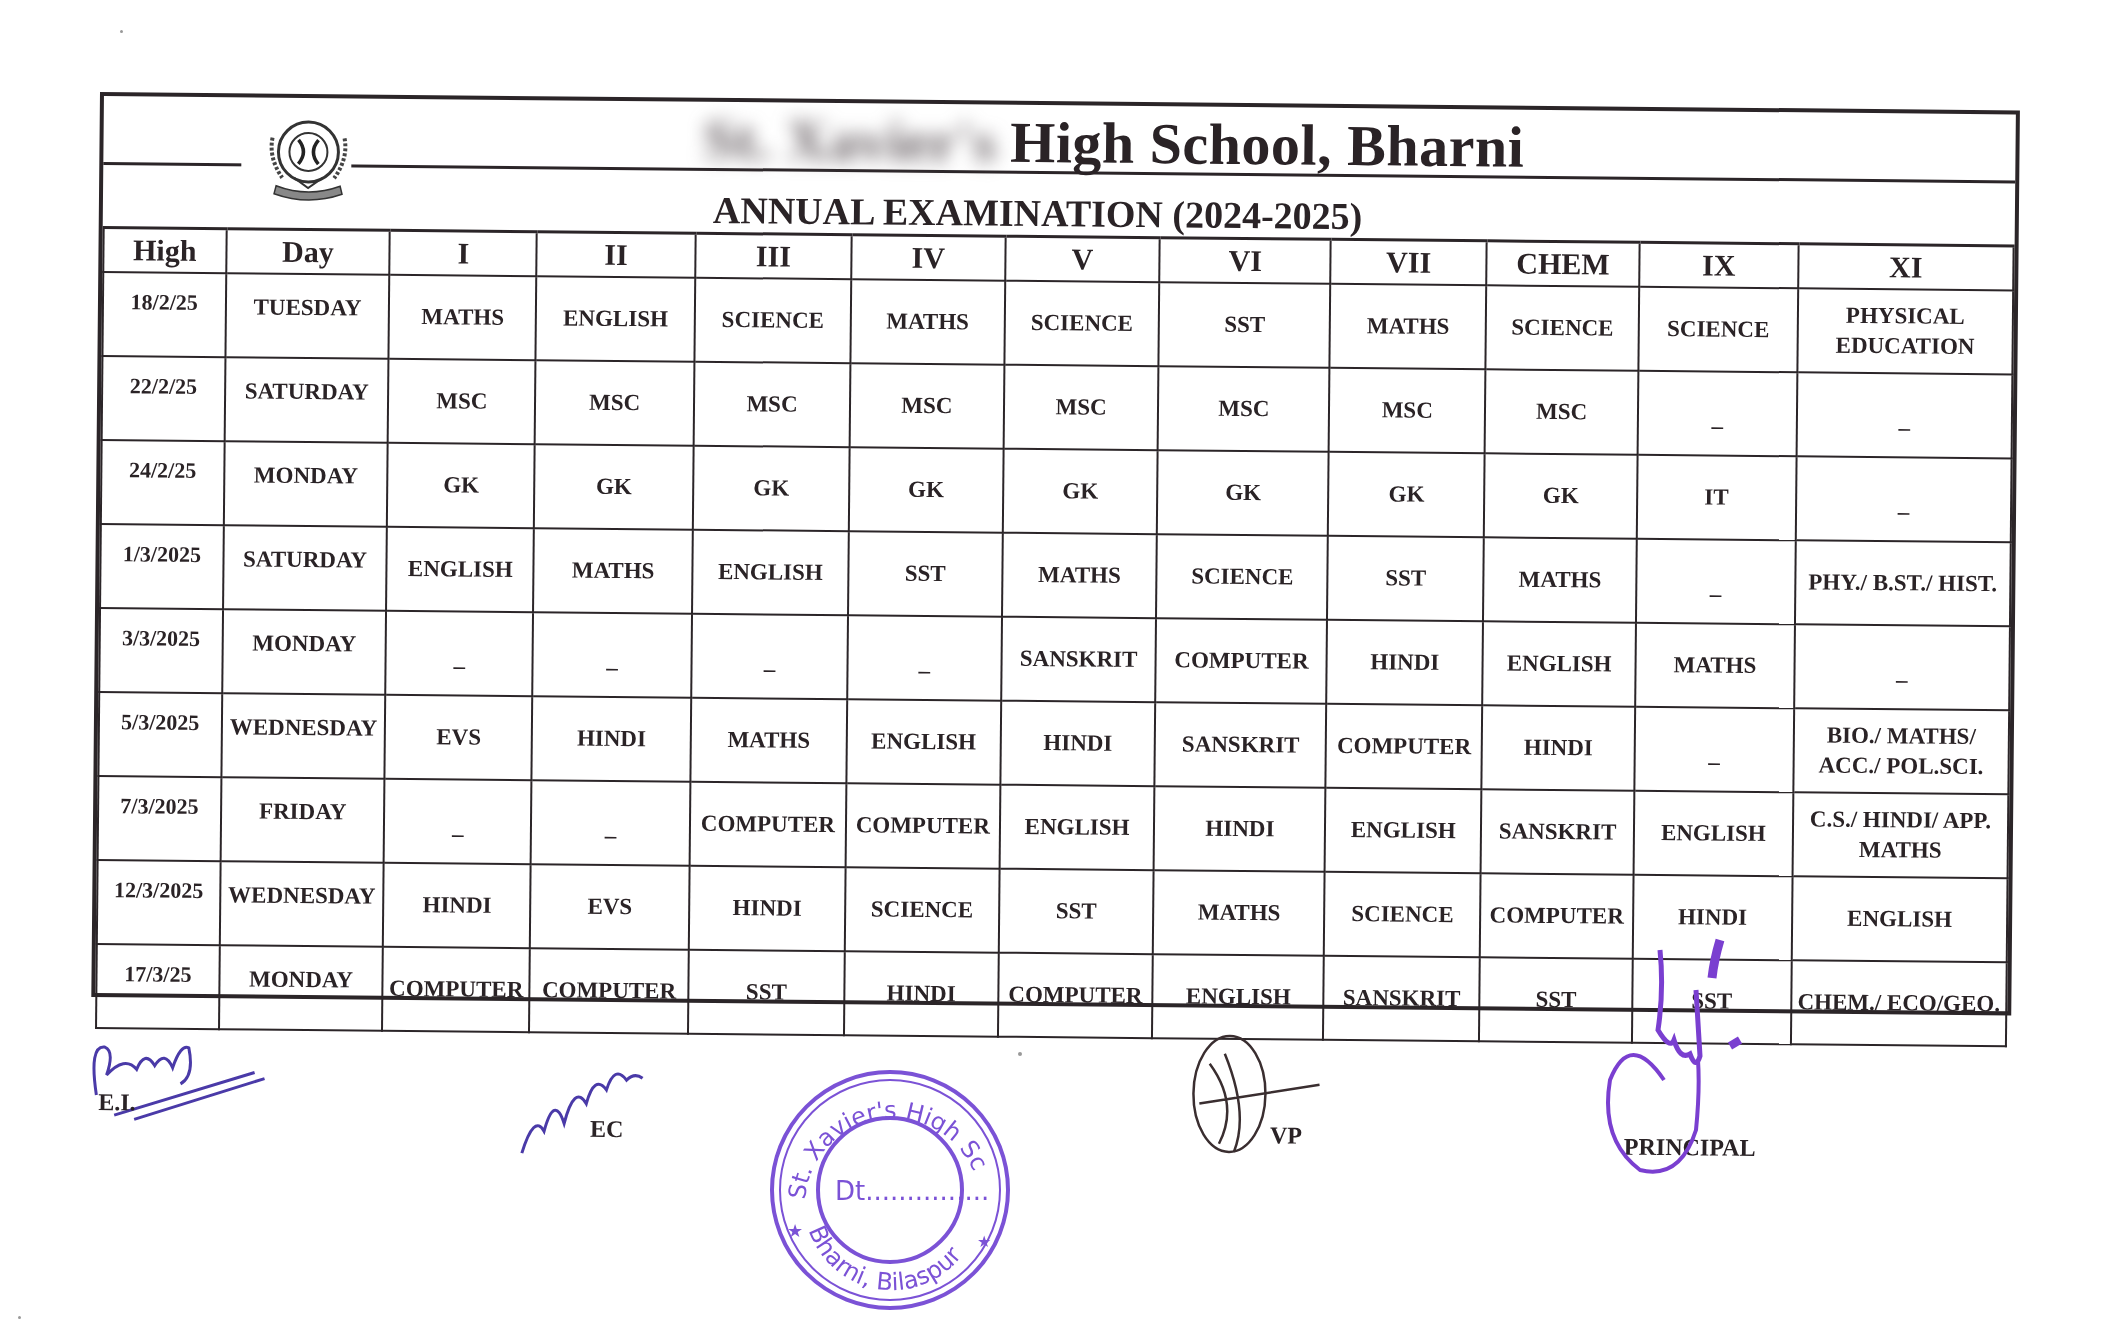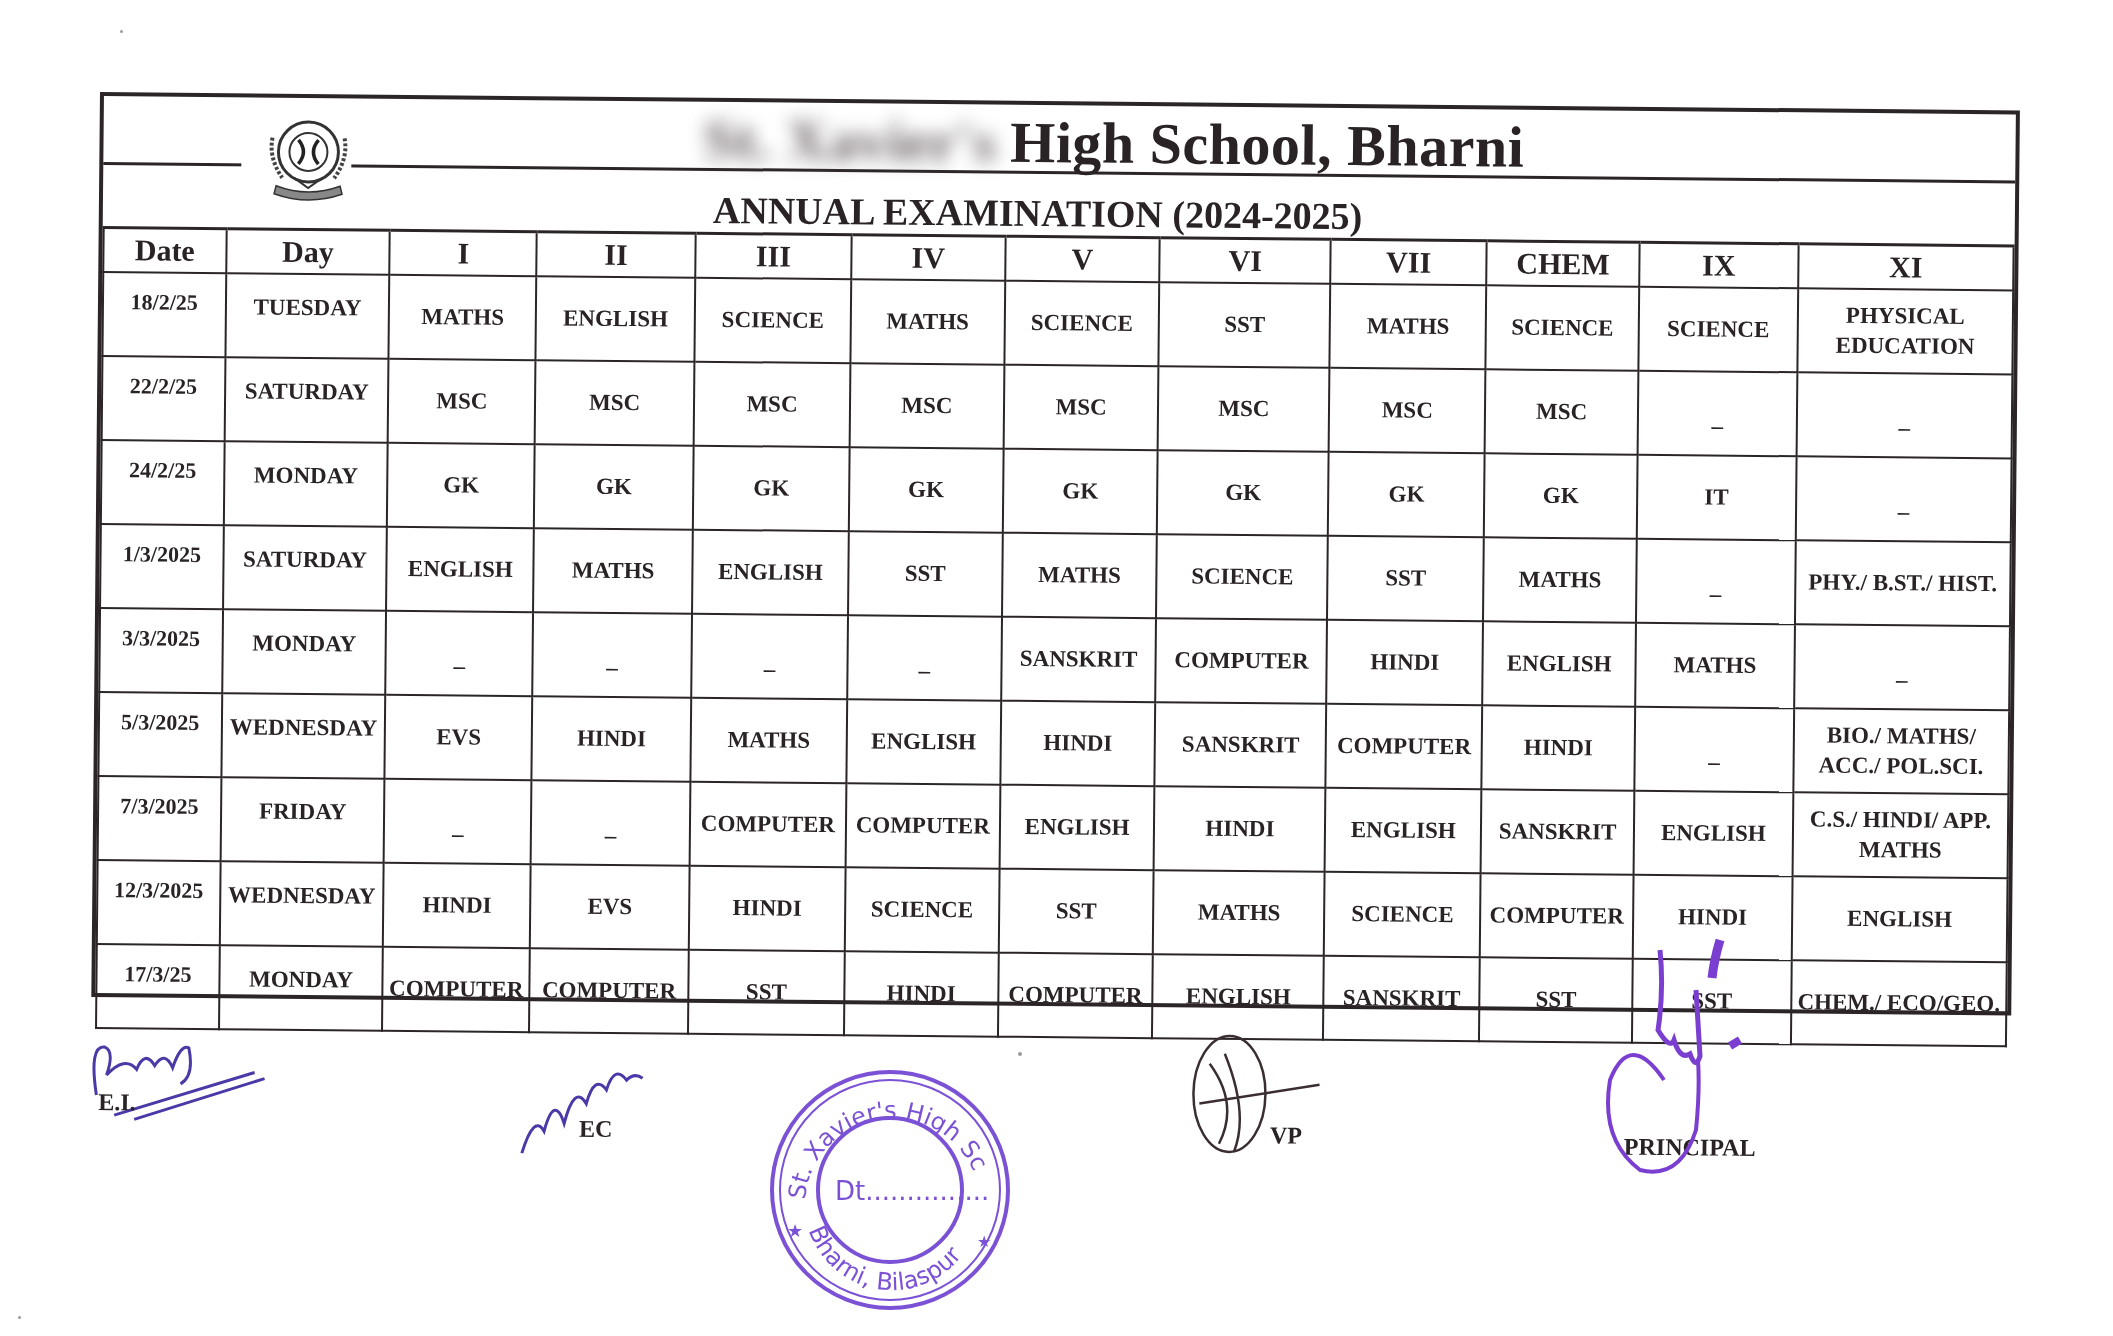--- a/index.html
+++ b/index.html
@@ -62,21 +62,21 @@
         <col style="width:153px">
         <col style="width:154px">
         <col style="width:170px">
       <col style="width:155px">
         <col style="width:152px">
         <col style="width:158px">
         <col style="width:214px">
     </colgroup>
     <thead>
       <tr id="hdr-row">
-          <th>Date</th>
+          <th>High</th>
           <th>Day</th>
           <th>I</th>
           <th>II</th>
           <th>III</th>
           <th>IV</th>
           <th>V</th>
           <th>VI</th>
           <th>VII</th>
           <th>CHEM</th>
           <th>IX</th>
@@ -215,21 +215,21 @@
 
   <div class="sign-area">
     <svg class="sig" style="left:-10px;top:6px;width:200px;height:90px" viewBox="0 0 200 90">
       <path d="M12 60 Q4 10 20 12 Q30 16 22 40 Q40 20 52 34 Q60 14 70 30 Q80 14 88 32 Q96 8 104 12 Q110 40 96 48 M30 80 L170 36 M50 84 L180 42" stroke="#4a3aa8" stroke-width="3" fill="none"></path>
     </svg>
     <div class="sign-lbl" style="left:4px">E.I.</div>
 
     <svg class="sig" style="left:420px;top:20px;width:140px;height:110px" viewBox="0 0 140 110">
       <path d="M8 100 Q20 60 30 78 Q40 40 50 70 Q60 30 72 50 Q80 20 92 36 Q100 10 112 26 Q120 18 128 24" stroke="#4a3aa8" stroke-width="3" fill="none"></path>
     </svg>
-    <div class="sign-lbl" style="left:485px;bottom:-6px">EC</div>
+    <div class="sign-lbl" style="left:496px;bottom:-6px">EC</div>
 
     <svg class="sig" style="left:1085px;top:-6px;width:160px;height:140px" viewBox="0 0 160 140">
       <ellipse cx="50" cy="60" rx="36" ry="58" fill="none" stroke="#3a2e30" stroke-width="2.5"></ellipse>
       <path d="M30 30 Q60 70 40 110 M45 20 Q70 80 55 118 M20 70 L140 50" stroke="#3a2e30" stroke-width="2.5" fill="none"></path>
     </svg>
     <div class="sign-lbl" style="left:1176px;bottom:-6px">VP</div>
 
     <div class="sign-lbl" style="left:1530px;bottom:-14px">PRINCIPAL</div>
   </div>
 </div>

